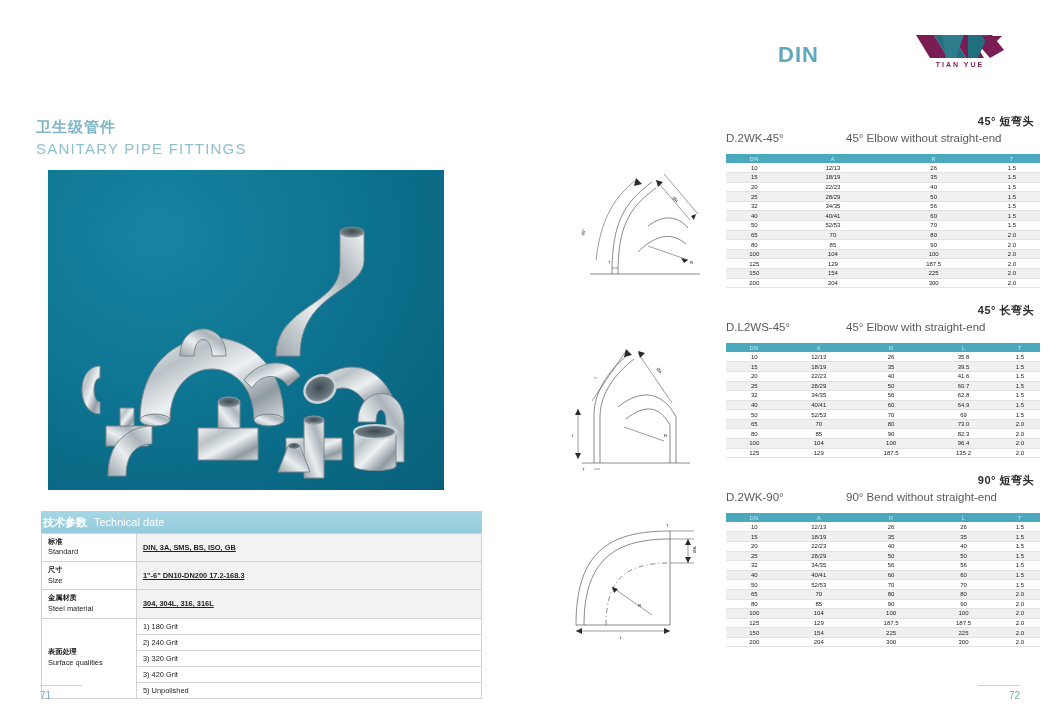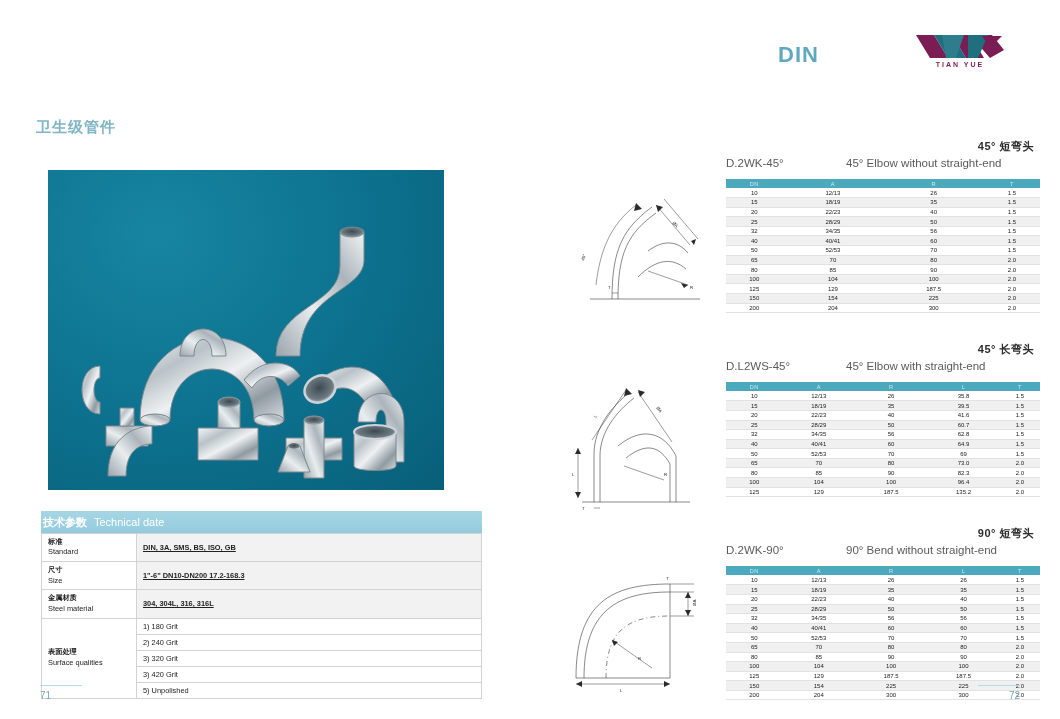--- a/index.html
+++ b/index.html
@@ -53,21 +53,21 @@
 
   
   .pagenum { position: absolute; bottom: 18px; font-size: 10px; color: #7aa8b5; }
   .pagenum .rule { display: block; width: 42px; height: 1px; background: #bcd9e2; margin-bottom: 4px; }
   .pagenum.left { left: 40px; }
   .pagenum.right { right: 40px; text-align: right; }
   .pagenum.right .rule { margin-left: auto; }
 
   
   .right-col { position: absolute; left: 540px; top: 110px; width: 500px; }
-  .prod-block { position: relative; margin-bottom: 11px; margin-top: 25px; }
+  .prod-block { position: relative; margin-bottom: 11px; }
   .prod-head { position: relative; height: 44px; }
   .prod-cn {
     position: absolute; right: 6px; top: 4px;
     font-size: 11px; color: #2d2d2d; font-weight: bold; letter-spacing: 0.5px;
   }
   .prod-code {
     position: absolute; left: 186px; top: 22px;
     font-size: 11.5px; color: #5a5a5a;
   }
   .prod-en {
@@ -102,20 +102,21 @@
       <polygon points="30,3 52,3 44,26 34,26" fill="#2e7d8c"></polygon>
       <polygon points="56,3 76,3 66,26 56,26" fill="#1f6f7e"></polygon>
       <polygon points="70,4 90,4 80,14 74,10" fill="#7b1d55"></polygon>
     </svg>
     <div class="logo-sub">TIAN YUE</div>
   </div>
 </div>
 
 <div class="left-col">
   <div class="sec-title-cn">卫生级管件</div>
+  <div class="sec-title-en">SANITARY PIPE FITTINGS</div>
 </div>
 
 <div class="photo">
   <svg width="396" height="320" viewBox="0 0 396 320">
     <defs>
       <linearGradient id="steel" x1="0" y1="0" x2="1" y2="1">
         <stop offset="0%" stop-color="#f4f6f7"></stop>
         <stop offset="28%" stop-color="#b9c2c7"></stop>
         <stop offset="52%" stop-color="#eef1f3"></stop>
         <stop offset="78%" stop-color="#8f9aa1"></stop>

